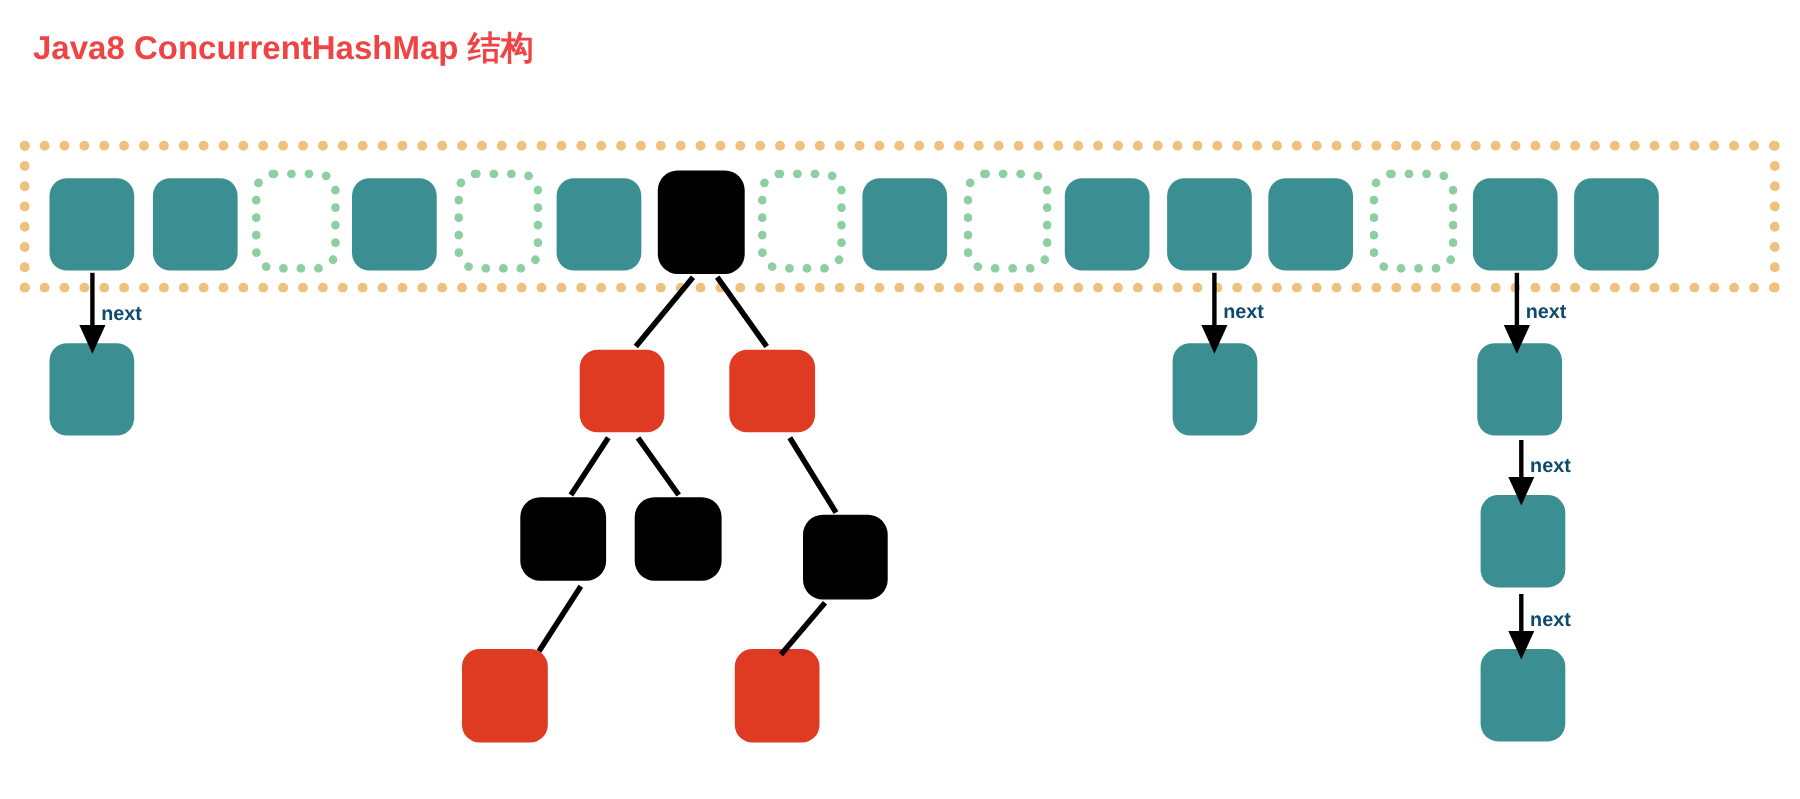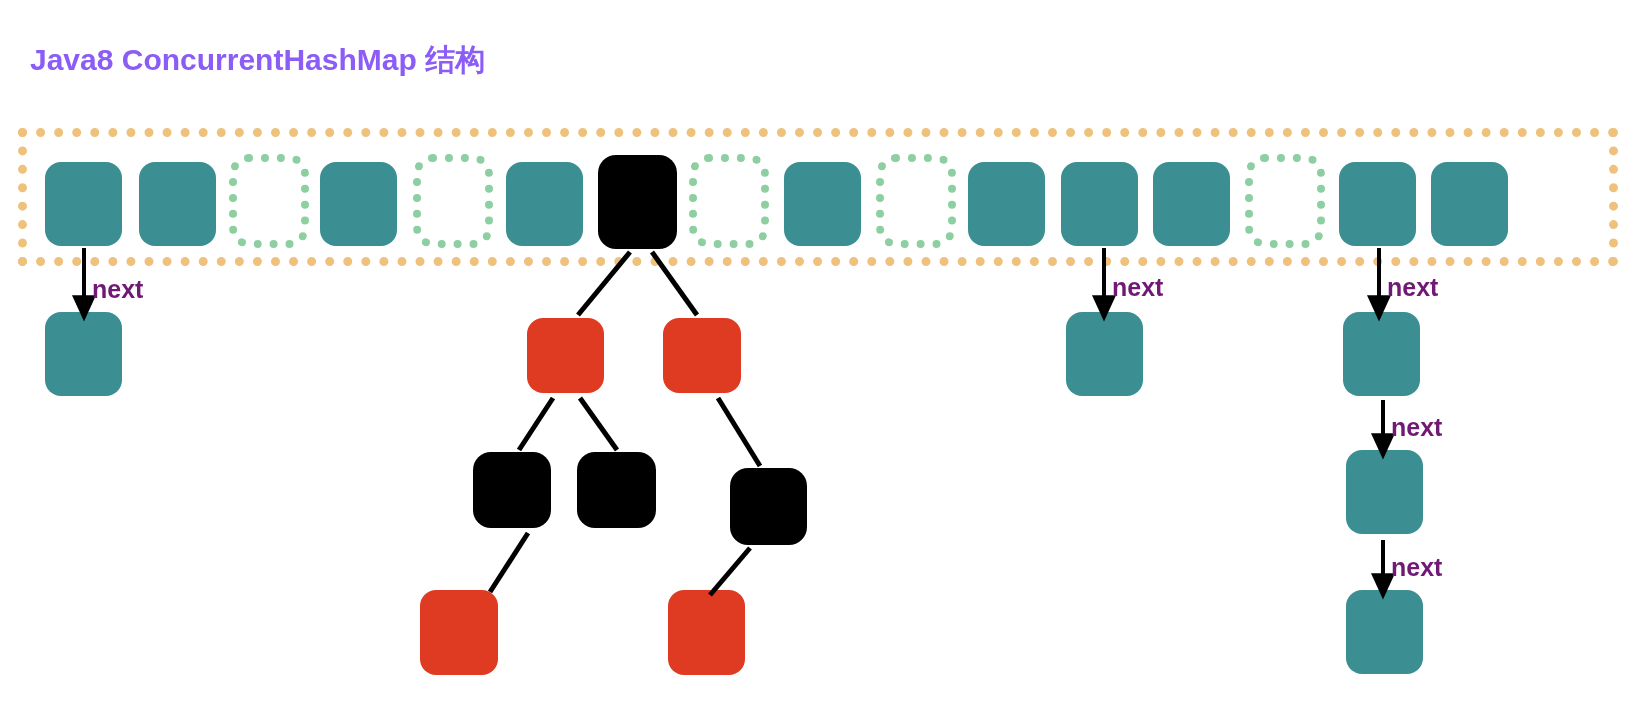--- a/index.html
+++ b/index.html
@@ -18,24 +18,24 @@
   #canvas {
     position: relative;
     width: 1636px;
     height: 726px;
   }
 
   
   #diagram-title {
     position: absolute;
     left: 30px;
-    top: 40px;
+    top: 24px;
     font-size: 30px;
     font-weight: bold;
-    color: #8b5cf6;
+    color: #ef4444;
     letter-spacing: 0px;
     white-space: nowrap;
   }
 
   
   #edge-layer {
     position: absolute;
     left: 0;
     top: 0;
     width: 1636px;
@@ -66,23 +66,23 @@
   .node.red    { background: #de3b22; }
   .node.empty  {
     background: transparent;
     border: 8px dotted #8ecfa1;
     border-radius: 20px;
   }
 
   
   .next-label {
     position: absolute;
-    font-size: 25px;
+    font-size: 18px;
     font-weight: bold;
-    color: #701a75;
+    color: #0c4a6e;
     white-space: nowrap;
   }
 </style>
 </head>
 <body>
 
 <div id="canvas">
 
   <div id="diagram-title">Java8 ConcurrentHashMap 结构</div>
 

